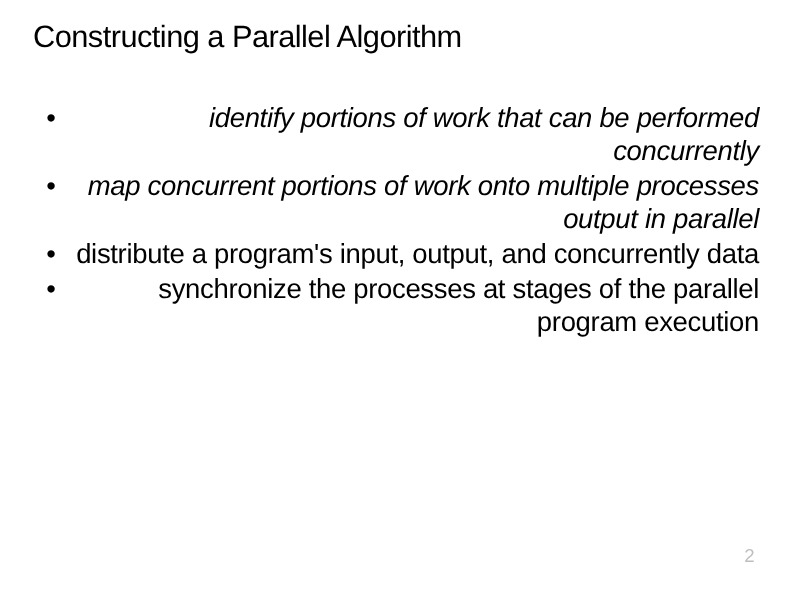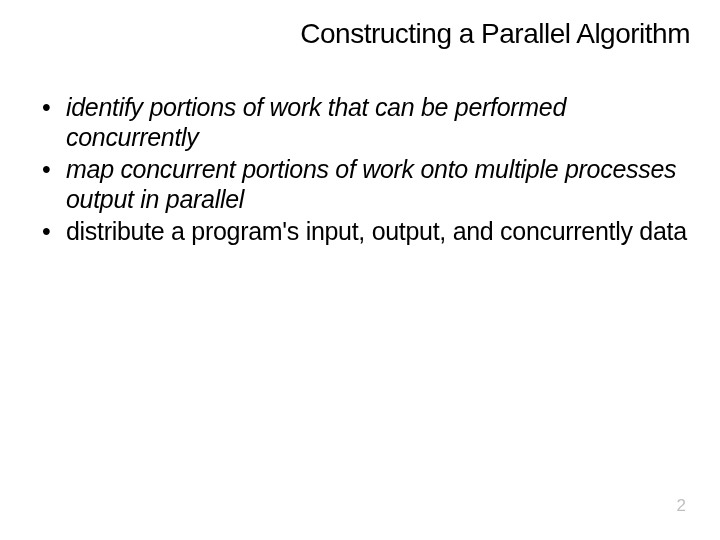--- a/index.html
+++ b/index.html
@@ -18,36 +18,37 @@
     .slide {
       width: 100%;
       height: 100%;
       padding: 18px 30px 30px 30px;
       position: relative;
     }
     .title {
       font-size: 28px;
       font-weight: 400;
       color: #000;
-      text-align: right;
+      text-align: left;
       margin-bottom: 42px;
       letter-spacing: -0.5px;
     }
     .bullets {
       list-style: none;
       padding-left: 10px;
     }
     .bullets li {
       font-size: 25px;
       color: #000;
       line-height: 1.2;
       margin-bottom: 2px;
       padding-left: 26px;
       position: relative;
       letter-spacing: -0.3px;
+      text-align: right;
     }
     .bullets li::before {
       content: "•";
       position: absolute;
       left: 2px;
       top: 0;
       font-size: 25px;
     }
     .italic {
       font-style: italic;
@@ -62,15 +63,16 @@
   </style>
 </head>
 <body>
 
 <div class="slide">
   <h1 class="title">Constructing a Parallel Algorithm</h1>
   <ul class="bullets">
     <li><span class="italic">identify portions of work that can be performed concurrently</span></li>
     <li><span class="italic">map concurrent portions of work onto multiple processes output in parallel</span></li>
     <li><span>distribute a program's input, output, and concurrently data</span></li>
+    <li><span>synchronize the processes at stages of the parallel program execution</span></li>
   </ul>
   <div class="page-num">2</div>
 </div>
 
 </body></html>

